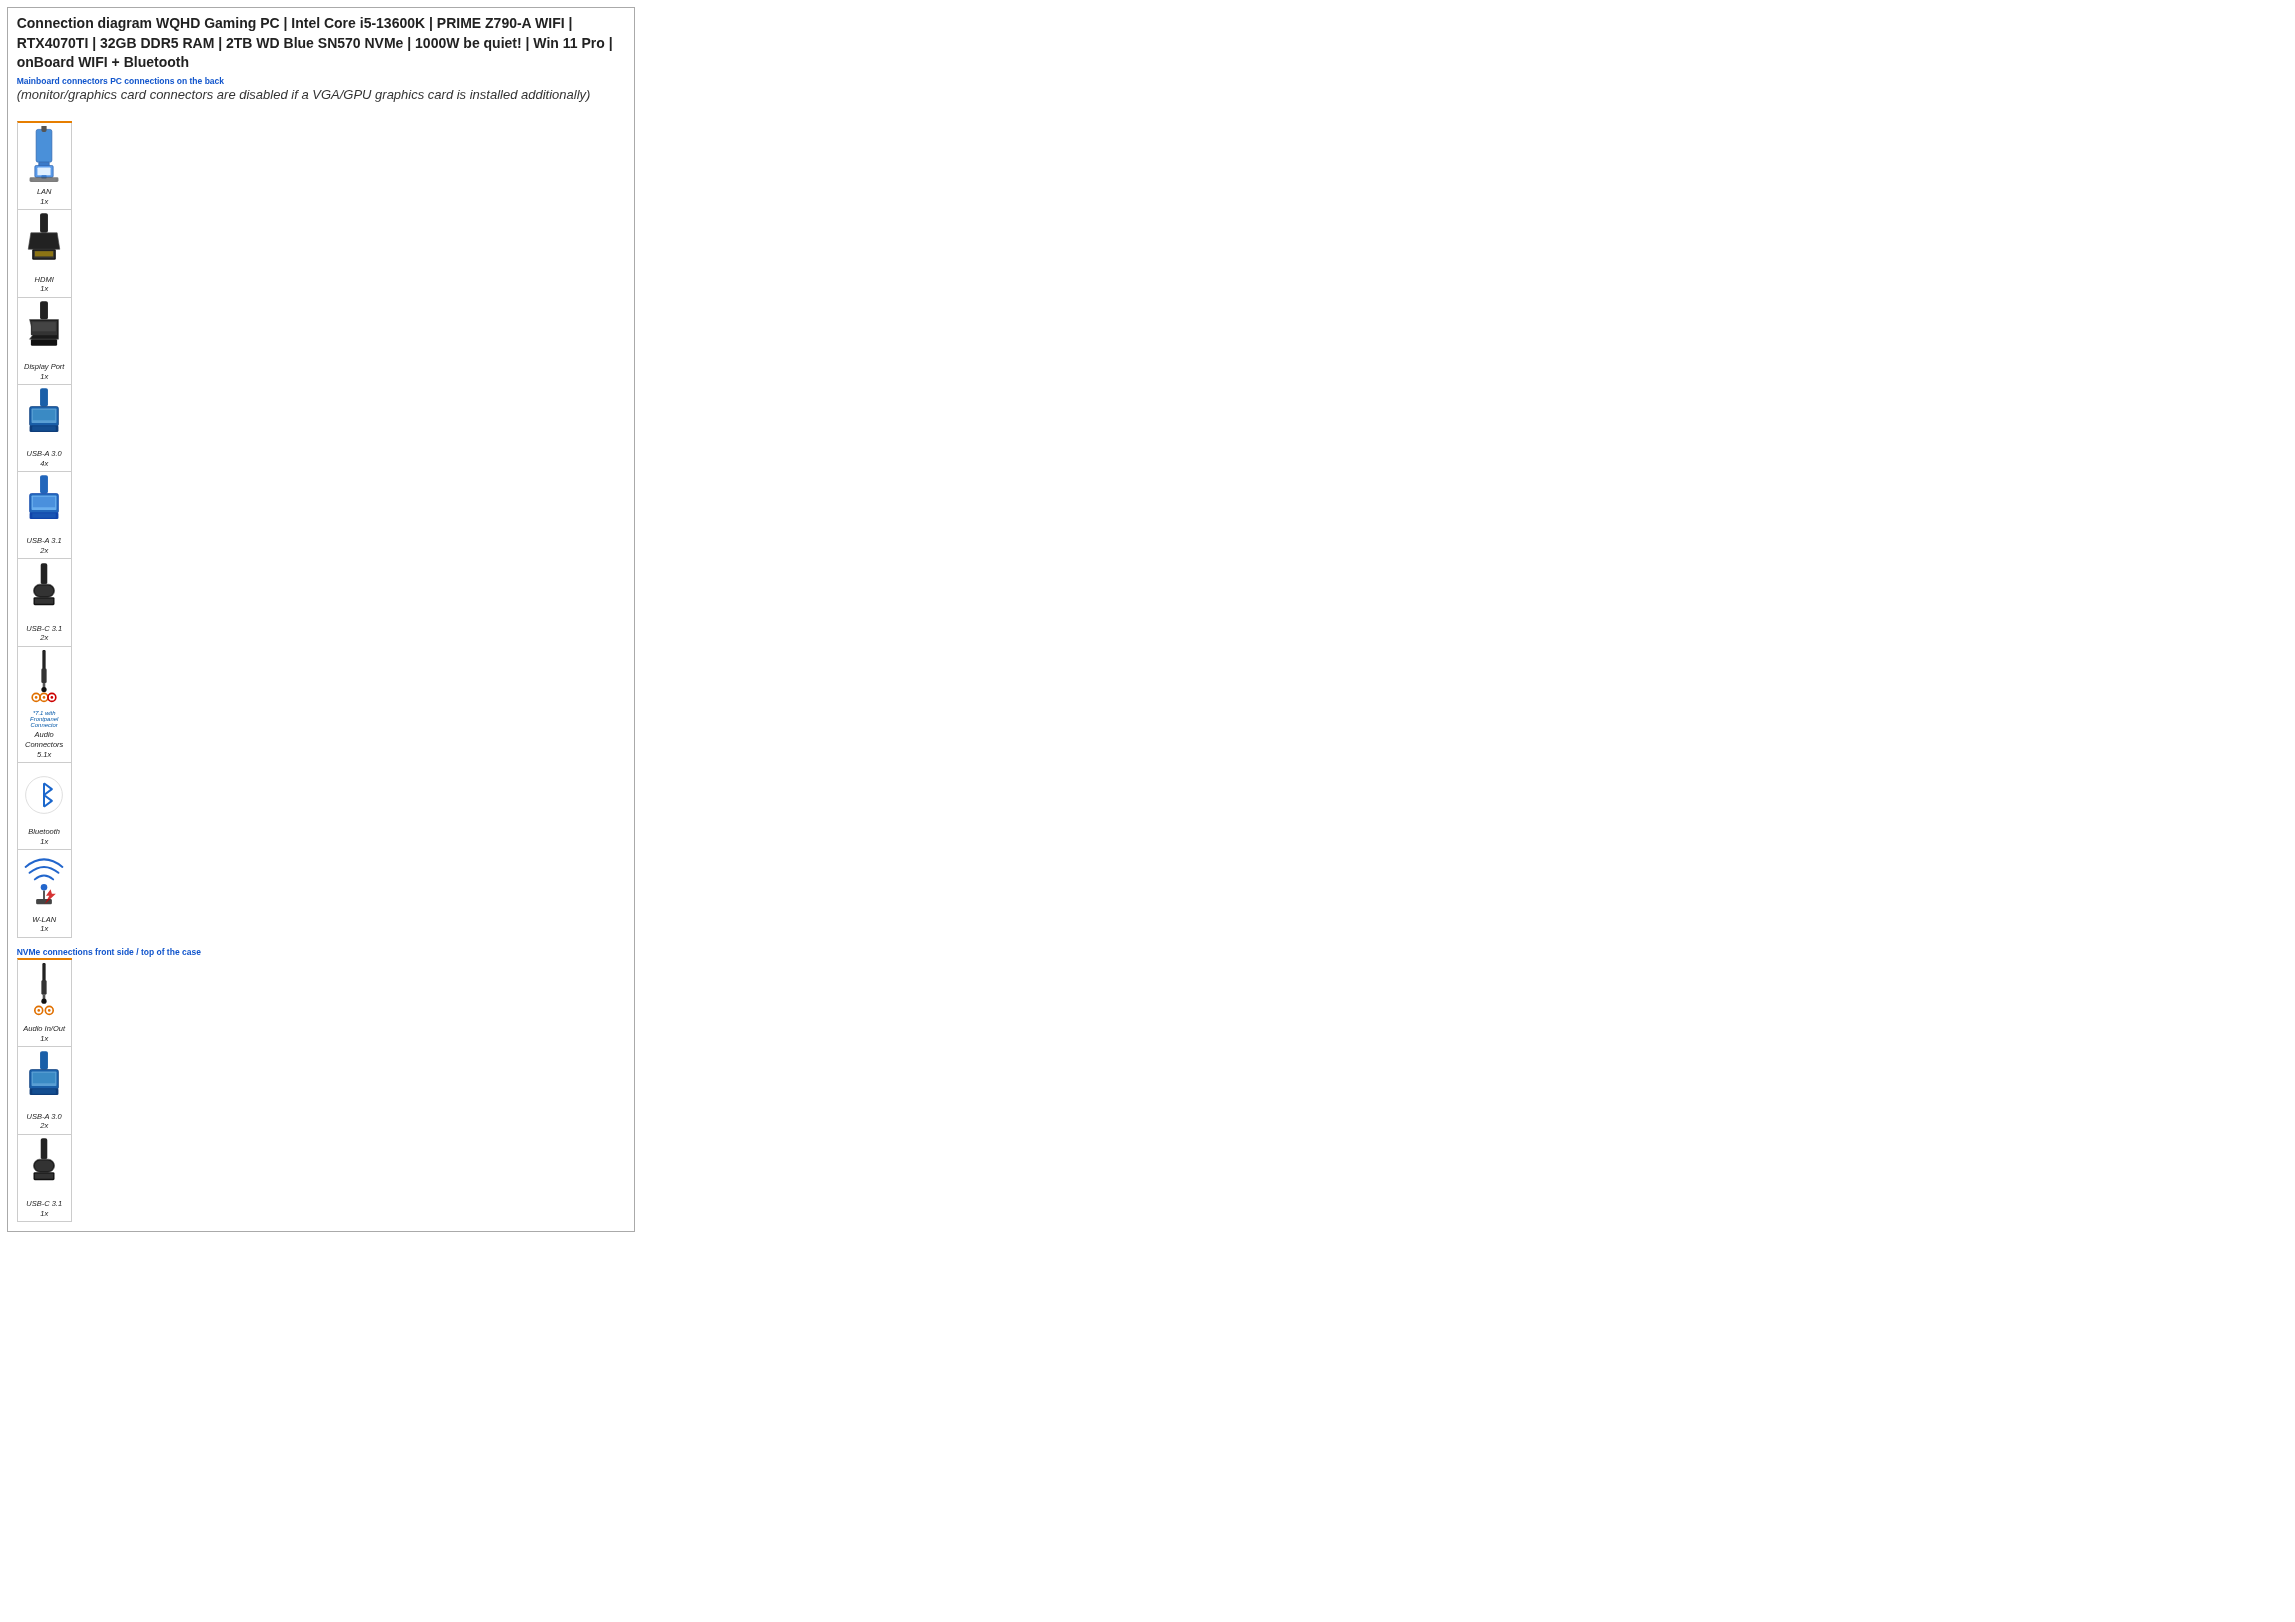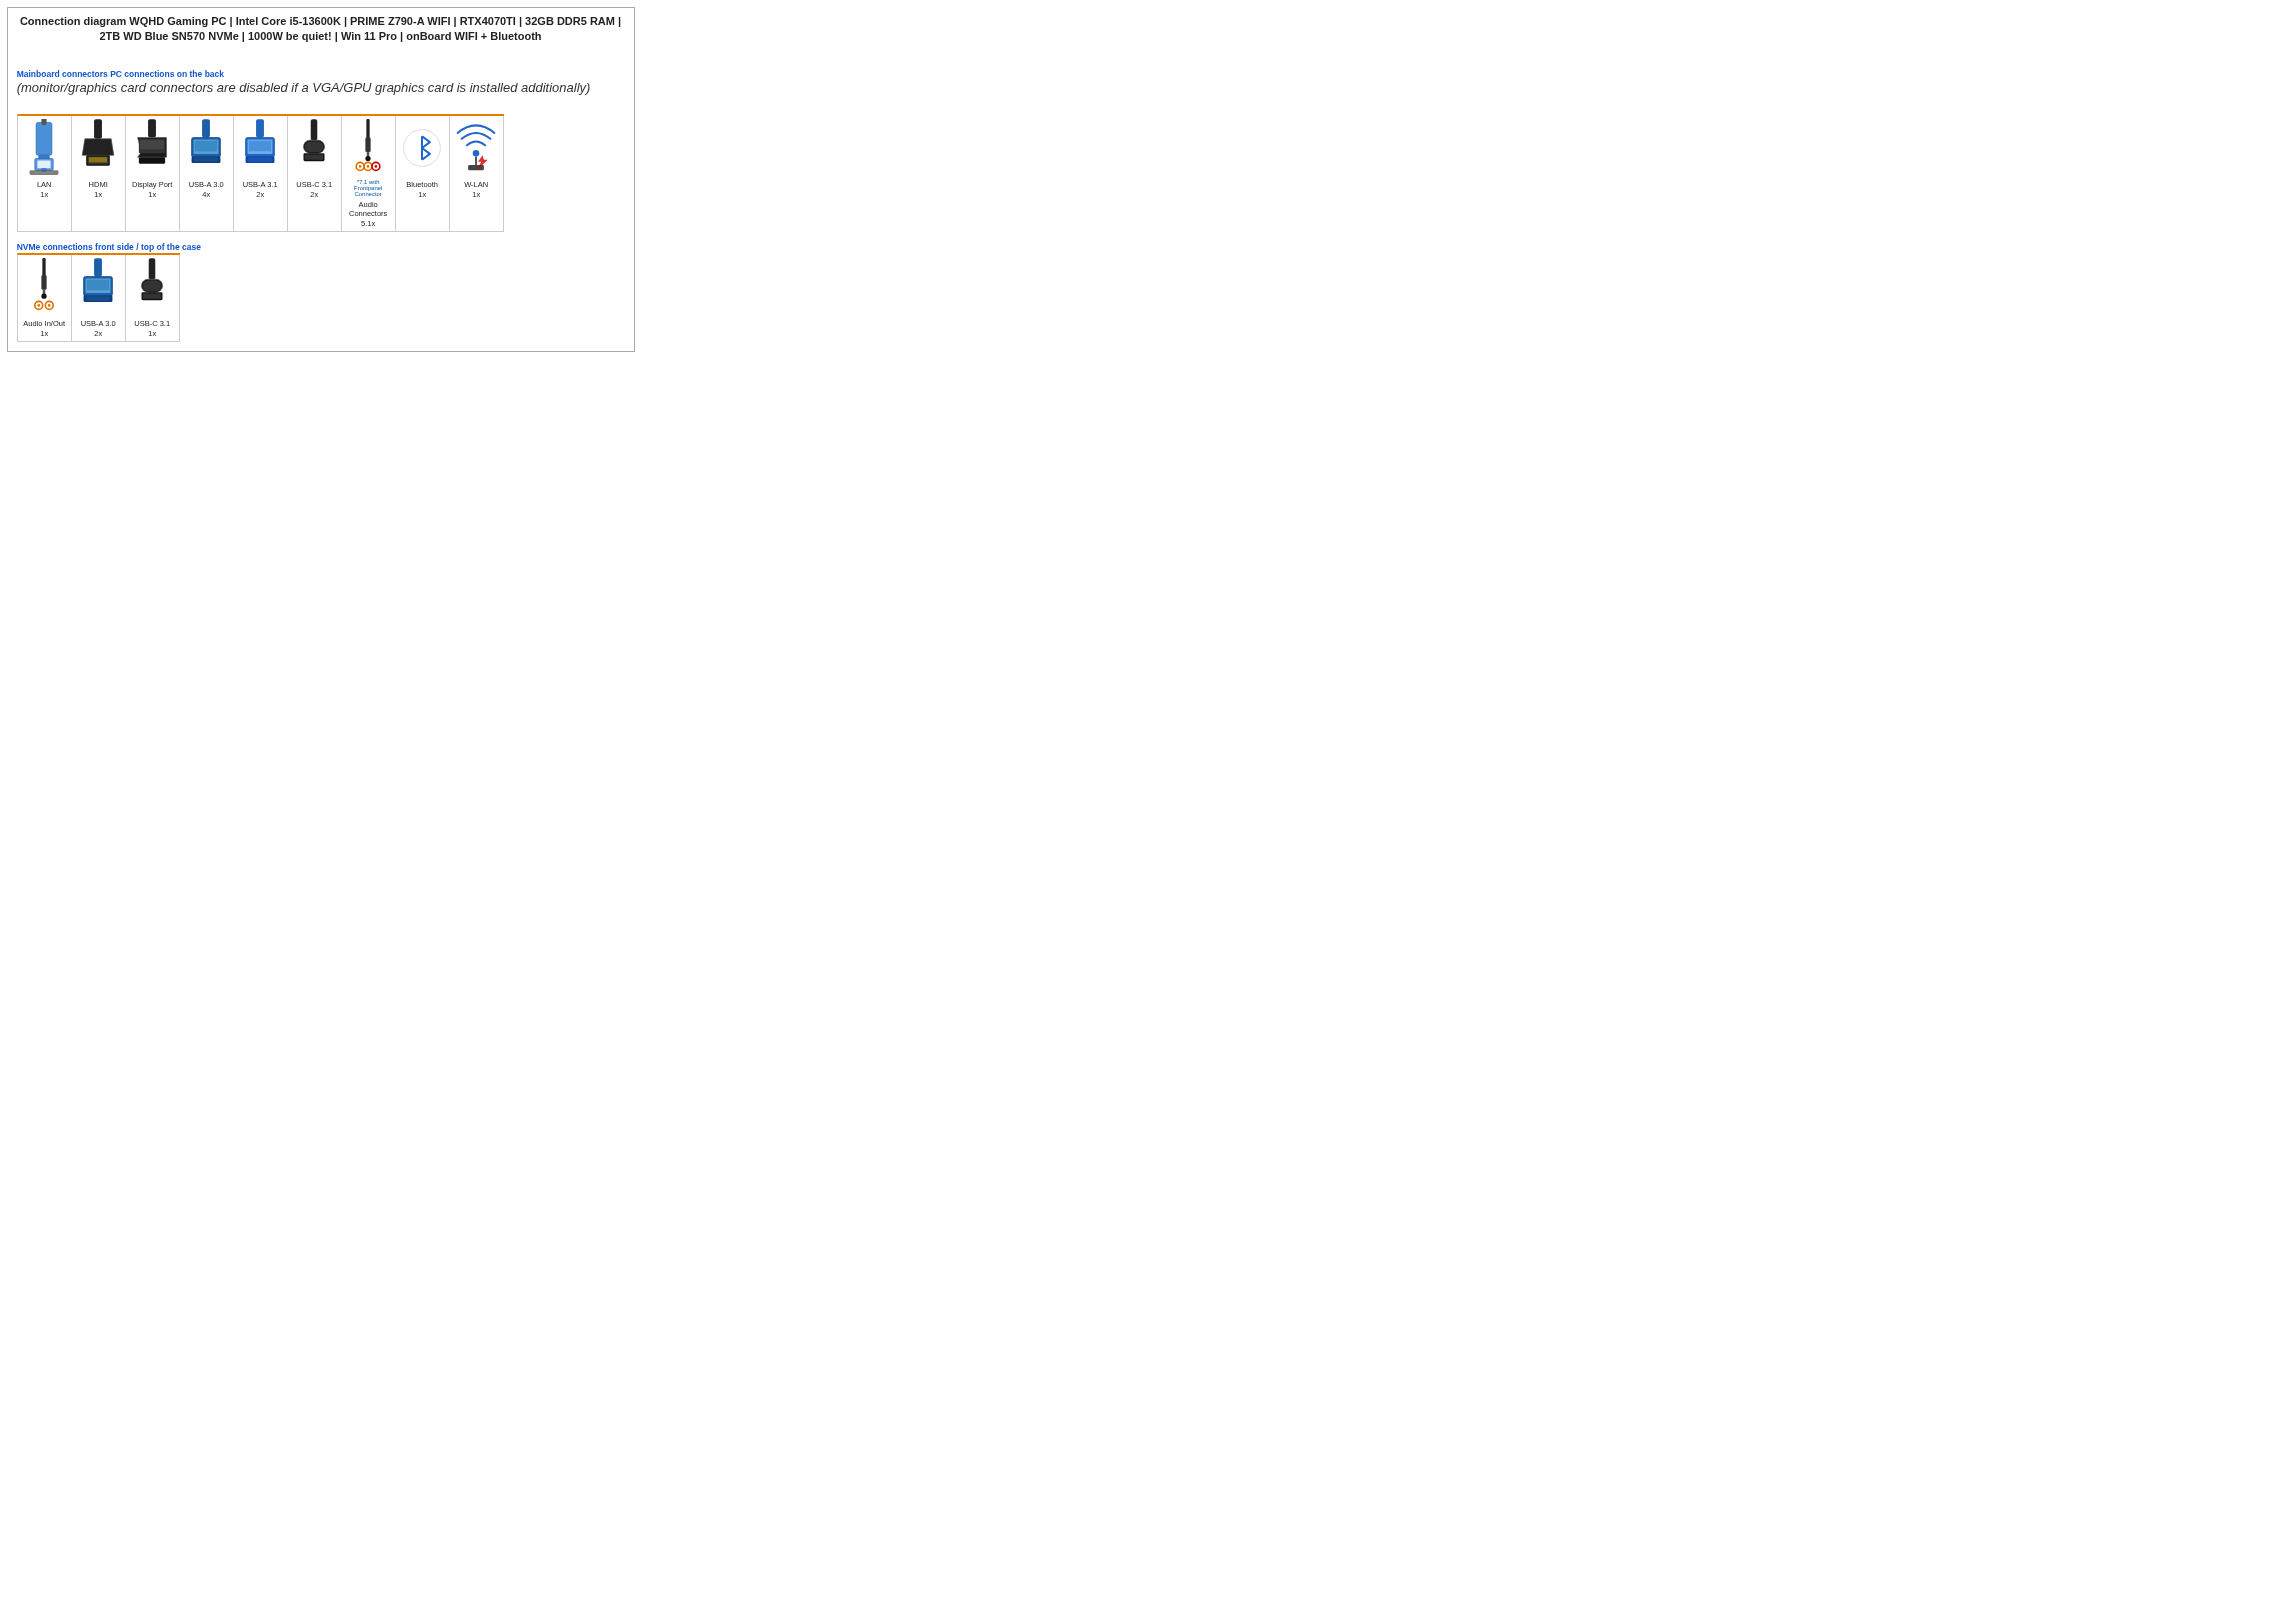--- a/index.html
+++ b/index.html
@@ -9,46 +9,47 @@
       background: #fff;
       color: #222;
       padding: 6.5px;
     }
     .page-border {
       border: 0.7px solid #aaa;
       padding: 6.5px 9.2px 9.2px 9.2px;
       max-width: 628px;
     }
     .page-title {
-      font-size: 11px;
+      font-size: 14px;
       font-weight: bold;
-      text-align: center;
-      margin-bottom: 24px;
+      text-align: left;
+      margin-bottom: 3px;
       line-height: 1.4;
     }
     .section-title {
       color: #1155cc;
       font-weight: bold;
       font-size: 8.5px;
       margin-bottom: 1.3px;
     }
     .section-subtitle {
       font-style: italic;
       font-size: 13px;
       color: #333;
       margin-bottom: 19px;
     }
     .connectors-row {
       display: flex;
-      flex-direction: row;
+      flex-direction: column;
       gap: 0;
       border: 0.7px solid #ccc;
       border-right: none;
       border-bottom: none;
       width: fit-content;
+      font-style: italic;
     }
     .connector-cell {
       display: flex;
       flex-direction: column;
       align-items: center;
       border-right: 0.7px solid #ccc;
       border-bottom: 0.7px solid #ccc;
       padding: 2.6px 3.9px 2.6px 3.9px;
       width: 54px;
       min-height: 79px;

